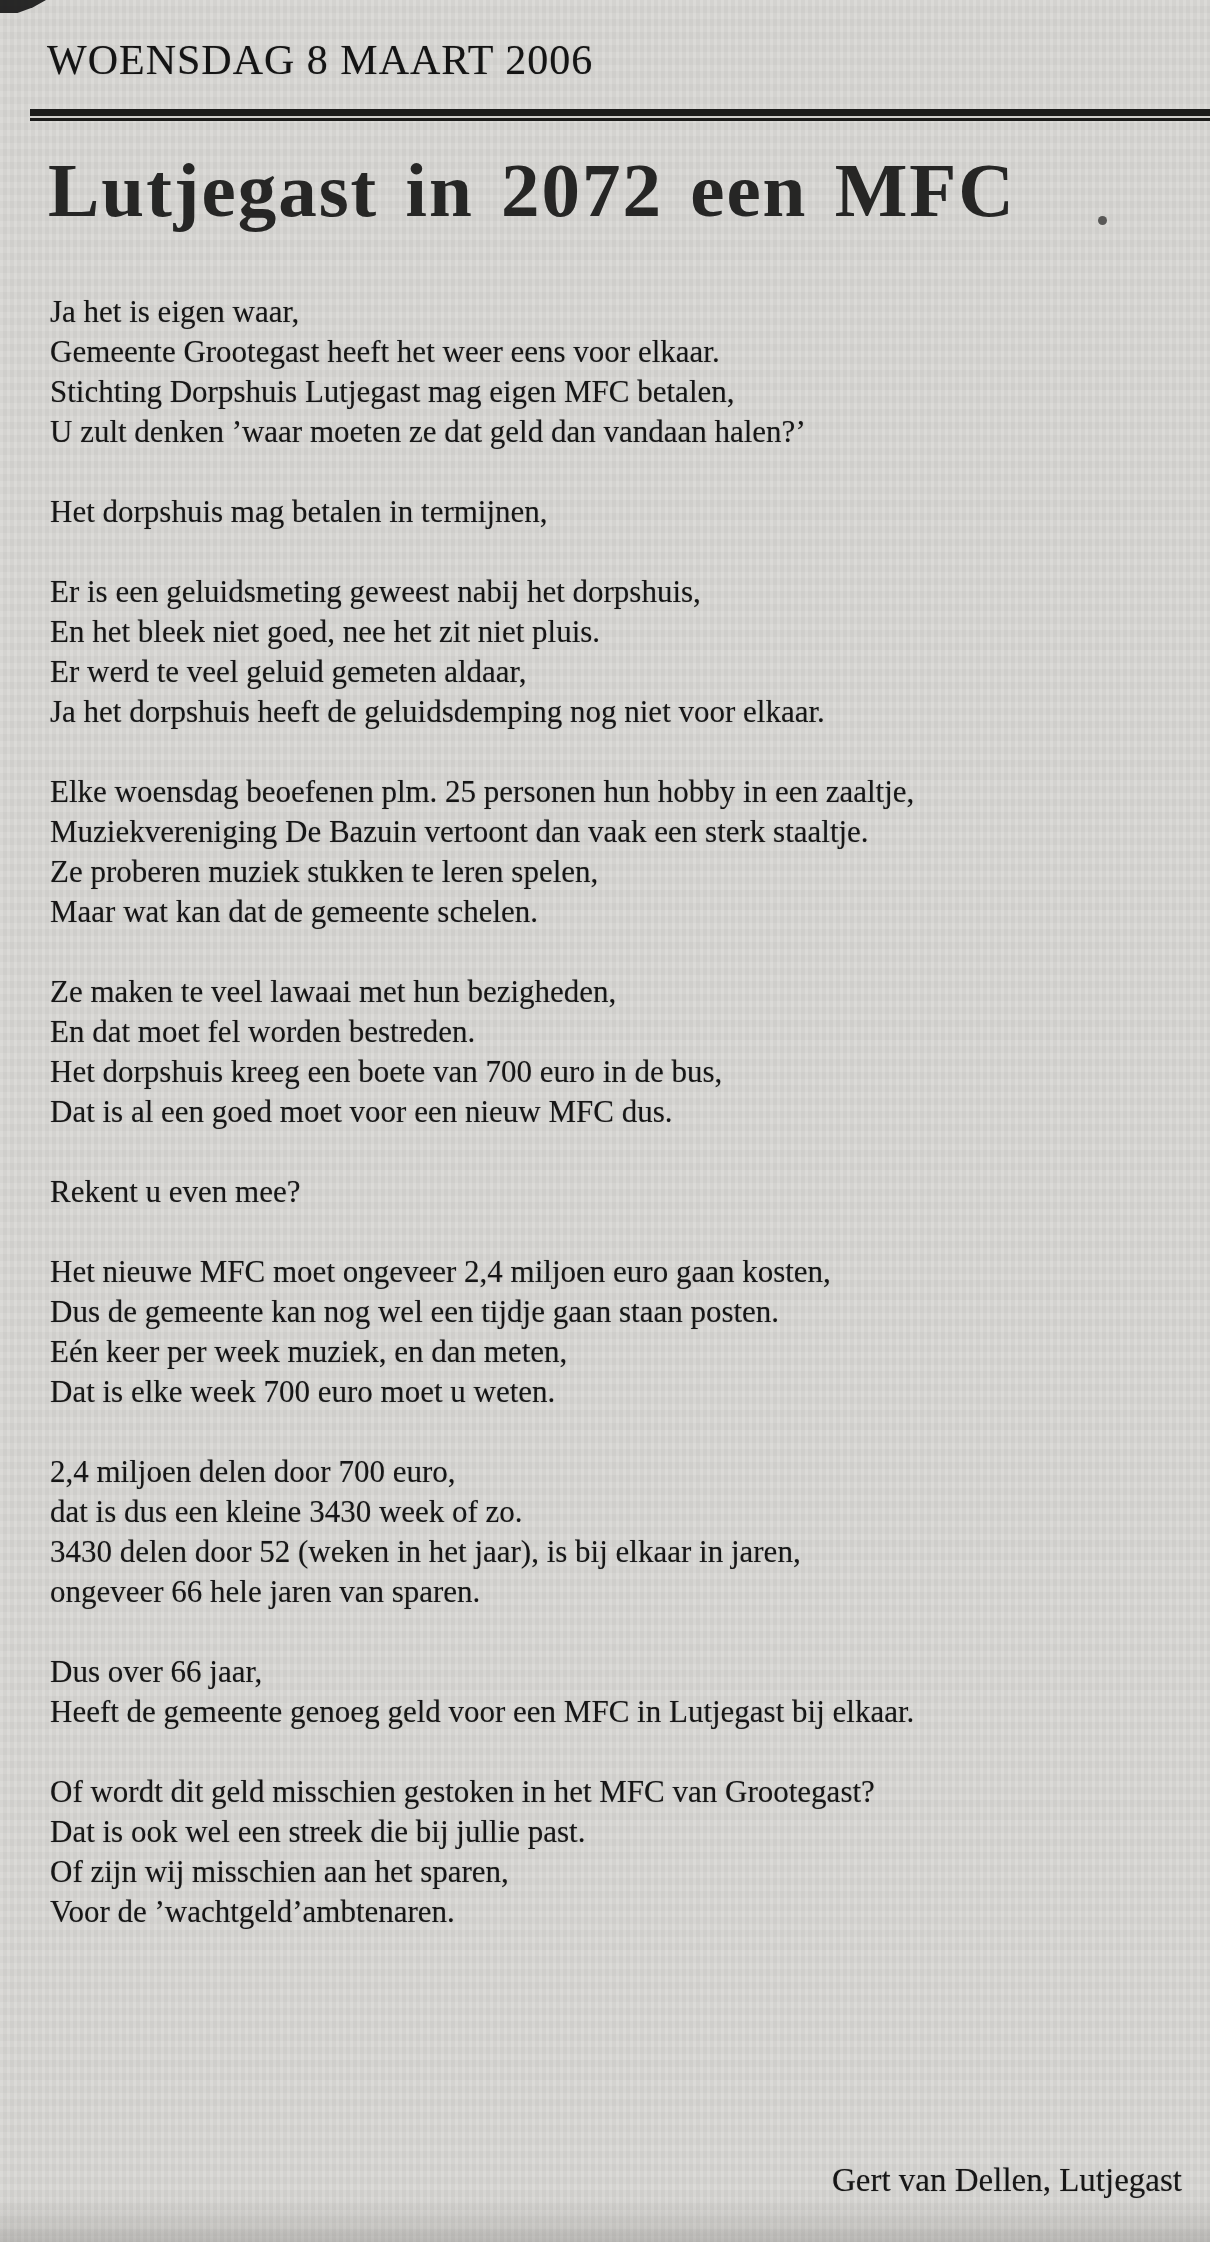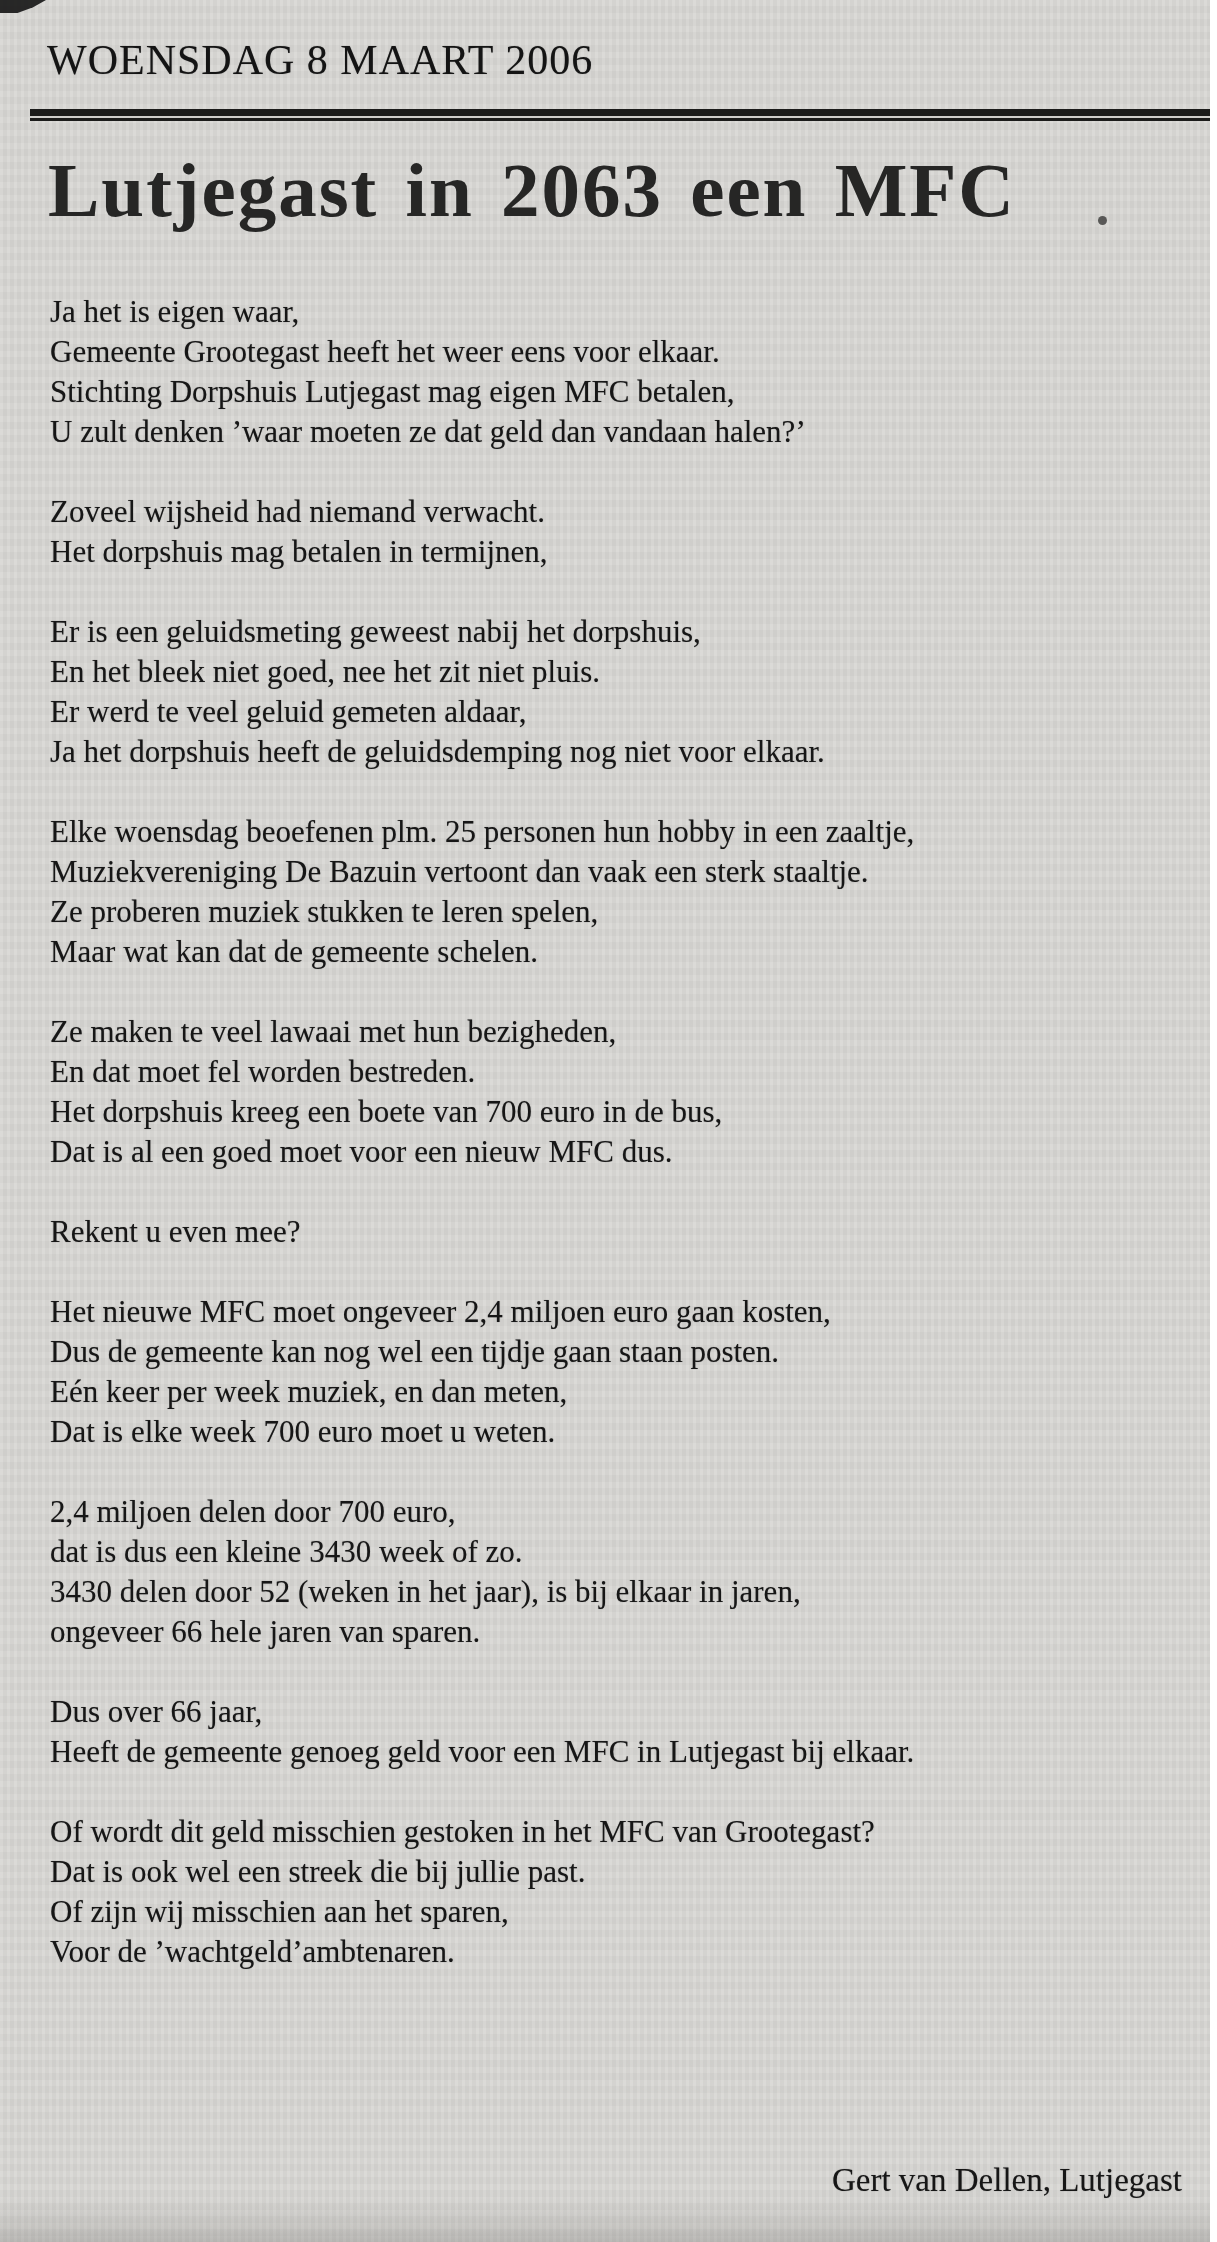--- a/index.html
+++ b/index.html
@@ -62,33 +62,32 @@
 </head>
 <body>
 
 <div class="page">
   <div class="corner-mark"></div>
 
   <div class="dateline">WOENSDAG 8 MAART 2006</div>
 
   <div class="rule"></div>
 
-  <h1 class="headline">Lutjegast in 2063 een MFC</h1>
+  <h1 class="headline">Lutjegast in 2072 een MFC</h1>
 
   <div class="headline-speck"></div>
 
   <div class="poem" id="poem">
       <div class="stanza">
         <span class="line">Ja het is eigen waar,</span>
         <span class="line">Gemeente Grootegast heeft het weer eens voor elkaar.</span>
         <span class="line">Stichting Dorpshuis Lutjegast mag eigen MFC betalen,</span>
         <span class="line">U zult denken ’waar moeten ze dat geld dan vandaan halen?’</span>
       </div>
       <div class="stanza">
-        <span class="line">Zoveel wijsheid had niemand verwacht.</span>
         <span class="line">Het dorpshuis mag betalen in termijnen,</span>
       </div>
       <div class="stanza">
         <span class="line">Er is een geluidsmeting geweest nabij het dorpshuis,</span>
         <span class="line">En het bleek niet goed, nee het zit niet pluis.</span>
         <span class="line">Er werd te veel geluid gemeten aldaar,</span>
         <span class="line">Ja het dorpshuis heeft de geluidsdemping nog niet voor elkaar.</span>
       </div>
       <div class="stanza">
         <span class="line">Elke woensdag beoefenen plm. 25 personen hun hobby in een zaaltje,</span>

